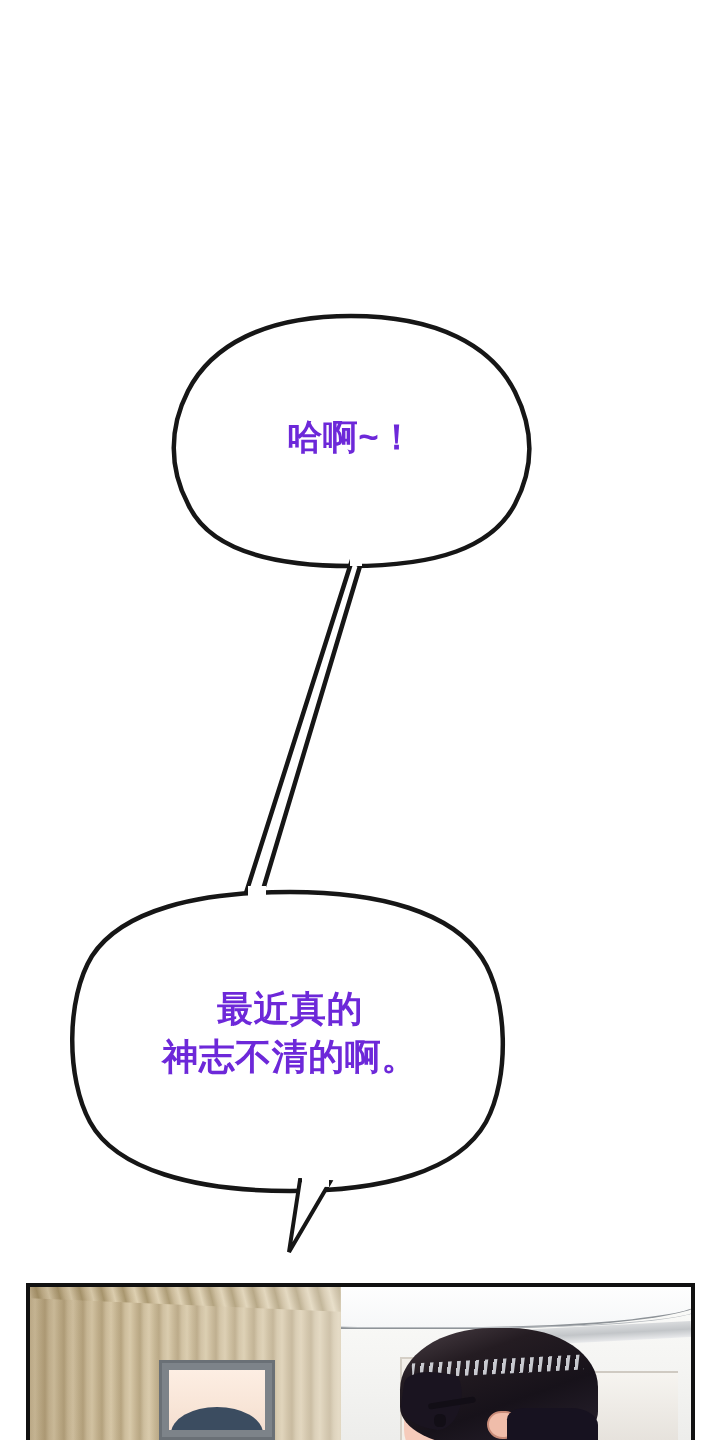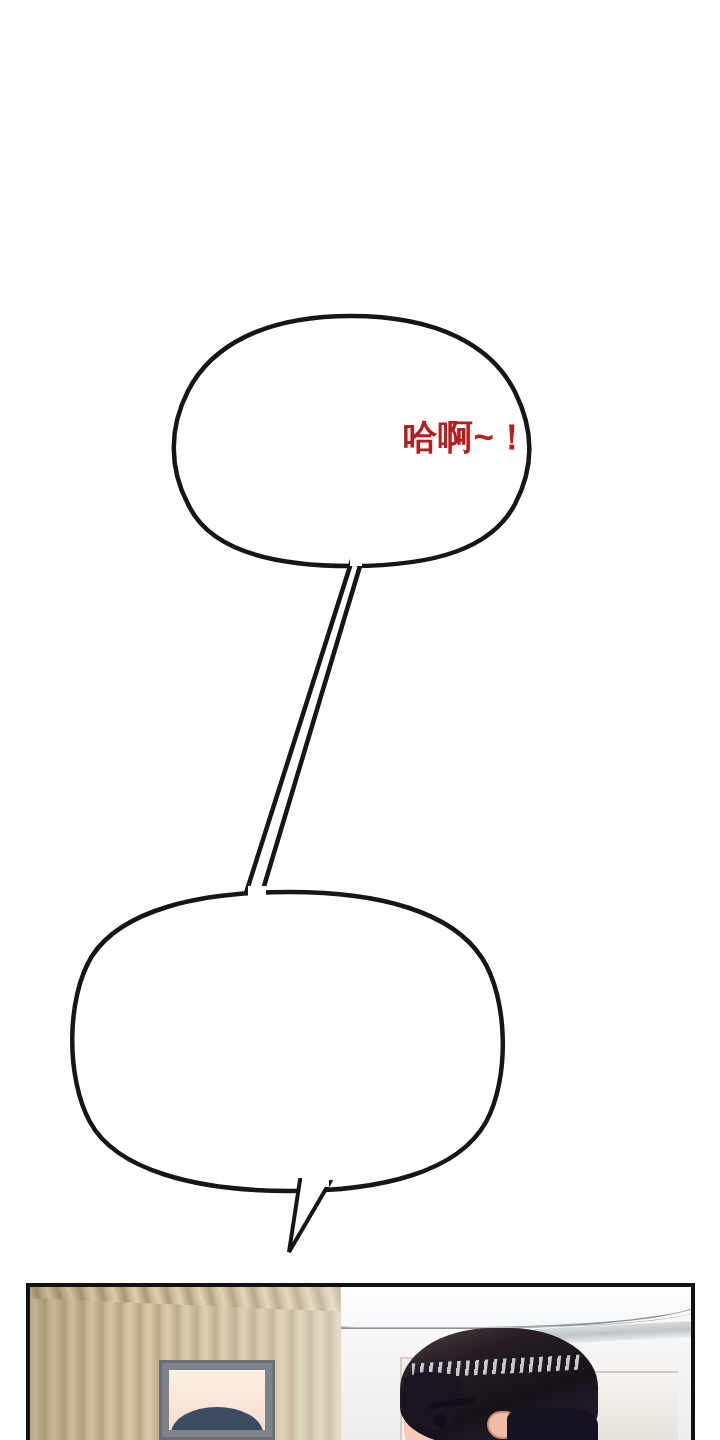--- a/index.html
+++ b/index.html
@@ -30,22 +30,22 @@
     left: 0;
     top: 0;
     width: 720px;
     height: 1440px;
     pointer-events: none;
   }
 
   
   .bubble-text {
     position: absolute;
-    text-align: right;
-    color: #b91c1c;
+    text-align: center;
+    color: #6d28d9;
     font-weight: 700;
     line-height: 1.32;
     letter-spacing: 0.5px;
     white-space: pre;
     font-family: "Liberation Sans", "DejaVu Sans", sans-serif;
   }
 
   #text-bubble-1 {
     left: 172px;
     top: 414px;
@@ -336,20 +336,22 @@
 
     <path d="M300,1180
              L 330,1182
              L 289,1252
              Z" fill="#ffffff" stroke="#161616" stroke-width="4" stroke-linejoin="miter"></path>
     <path d="M302,1176 L329,1178 L329,1187 L302,1186 Z" fill="#ffffff"></path>
   </svg>
 
   <div id="text-bubble-1" class="bubble-text">哈啊~！</div>
 
+  <div id="text-bubble-2" class="bubble-text">最近真的
+神志不清的啊。</div>
 
   <div class="panel">
     <div class="panel-inner">
 
       <div class="room-wall"></div>
       <div class="door-frame"></div>
       <div class="cabinet"></div>
       <div class="ceiling-sweep"></div>
       <div class="ceiling-sweep2"></div>
       <div class="beam"></div>

